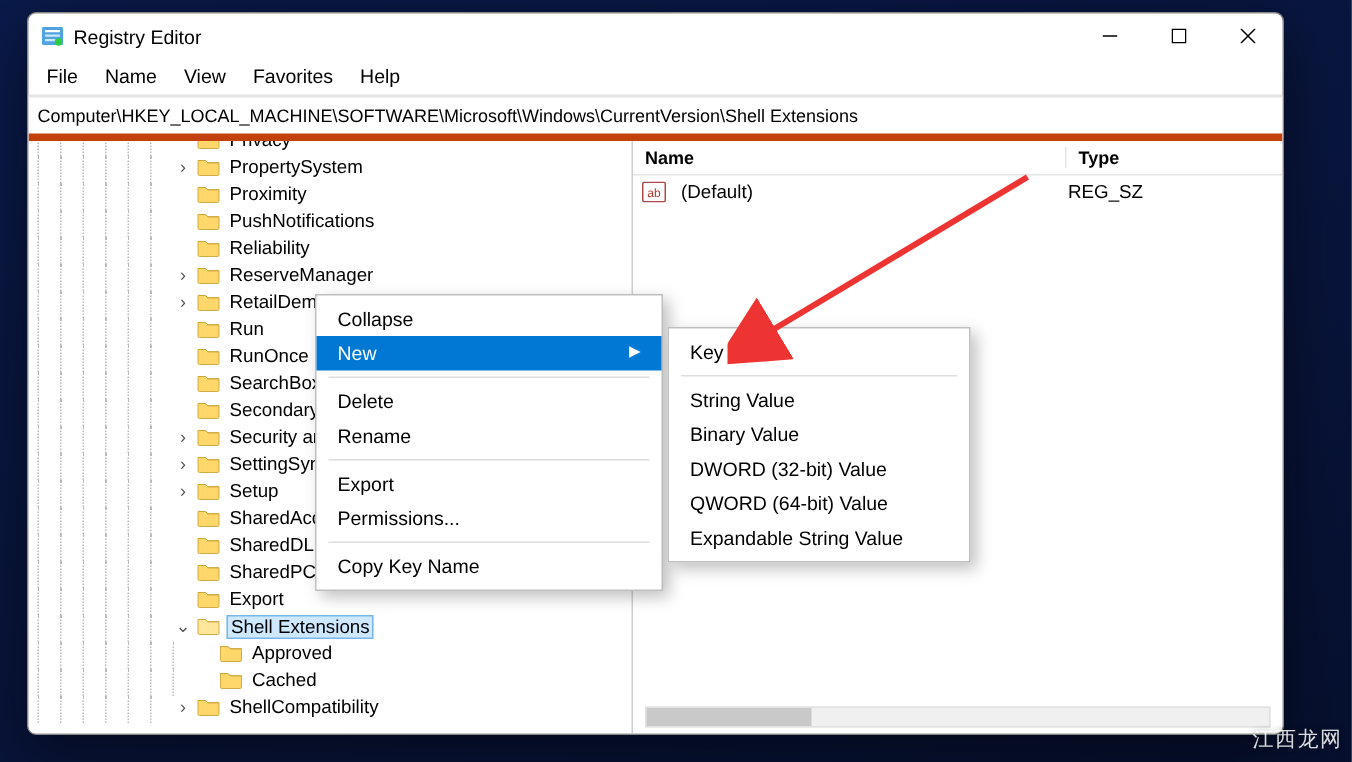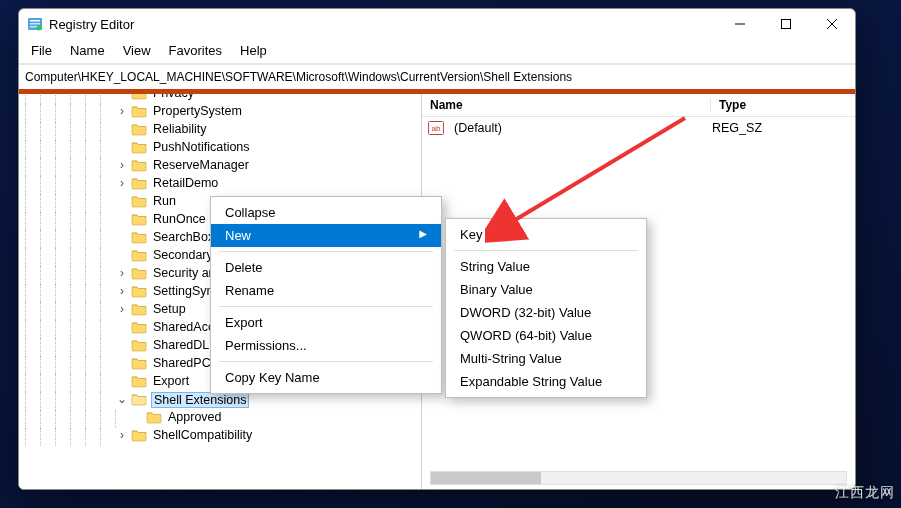--- a/index.html
+++ b/index.html
@@ -141,51 +141,69 @@
                     <span style="width: 14px; height: 18px; display: inline-block; border-left: 1px dotted rgb(187, 187, 187); margin-left: 0px;"></span>
                     <span style="width: 14px; height: 18px; display: inline-block; border-left: 1px dotted rgb(187, 187, 187); margin-left: 0px;"></span>
                     <span style="width: 14px; height: 18px; display: inline-block; border-left: 1px dotted rgb(187, 187, 187); margin-left: 0px;"></span>
                     <span style="width: 14px; height: 18px; display: inline-block; border-left: 1px dotted rgb(187, 187, 187); margin-left: 0px;"></span>
                   </span>
                   <span class="tw"></span>
                   <span class="folder-icon"><svg viewBox="0 0 16 14" width="16" height="14">
     <path d="M1 3 h5 l1.5 1.5 H15 V12 a1 1 0 0 1 -1 1 H2 a1 1 0 0 1 -1 -1 Z" fill="#ffd76a" stroke="#caa63a" stroke-width="0.6"></path>
     <path d="M1 3 h5 l1.5 1.5 H15" fill="none" stroke="#caa63a" stroke-width="0.6"></path>
   </svg></span>
+                  <span class="label">Proximity</span>
+                </div>
+              </li>
+              <li>
+                <div class="tree-row">
+                  <span style="display: inline-flex;">
+                    <span style="width: 14px; height: 18px; display: inline-block; border-left: 1px dotted rgb(187, 187, 187); margin-left: 0px;"></span>
+                    <span style="width: 14px; height: 18px; display: inline-block; border-left: 1px dotted rgb(187, 187, 187); margin-left: 0px;"></span>
+                    <span style="width: 14px; height: 18px; display: inline-block; border-left: 1px dotted rgb(187, 187, 187); margin-left: 0px;"></span>
+                    <span style="width: 14px; height: 18px; display: inline-block; border-left: 1px dotted rgb(187, 187, 187); margin-left: 0px;"></span>
+                    <span style="width: 14px; height: 18px; display: inline-block; border-left: 1px dotted rgb(187, 187, 187); margin-left: 0px;"></span>
+                    <span style="width: 14px; height: 18px; display: inline-block; border-left: 1px dotted rgb(187, 187, 187); margin-left: 0px;"></span>
+                  </span>
+                  <span class="tw"></span>
+                  <span class="folder-icon"><svg viewBox="0 0 16 14" width="16" height="14">
+    <path d="M1 3 h5 l1.5 1.5 H15 V12 a1 1 0 0 1 -1 1 H2 a1 1 0 0 1 -1 -1 Z" fill="#ffd76a" stroke="#caa63a" stroke-width="0.6"></path>
+    <path d="M1 3 h5 l1.5 1.5 H15" fill="none" stroke="#caa63a" stroke-width="0.6"></path>
+  </svg></span>
+                  <span class="label">PushNotifications</span>
+                </div>
+              </li>
+              <li>
+                <div class="tree-row">
+                  <span style="display: inline-flex;">
+                    <span style="width: 14px; height: 18px; display: inline-block; border-left: 1px dotted rgb(187, 187, 187); margin-left: 0px;"></span>
+                    <span style="width: 14px; height: 18px; display: inline-block; border-left: 1px dotted rgb(187, 187, 187); margin-left: 0px;"></span>
+                    <span style="width: 14px; height: 18px; display: inline-block; border-left: 1px dotted rgb(187, 187, 187); margin-left: 0px;"></span>
+                    <span style="width: 14px; height: 18px; display: inline-block; border-left: 1px dotted rgb(187, 187, 187); margin-left: 0px;"></span>
+                    <span style="width: 14px; height: 18px; display: inline-block; border-left: 1px dotted rgb(187, 187, 187); margin-left: 0px;"></span>
+                    <span style="width: 14px; height: 18px; display: inline-block; border-left: 1px dotted rgb(187, 187, 187); margin-left: 0px;"></span>
+                  </span>
+                  <span class="tw"></span>
+                  <span class="folder-icon"><svg viewBox="0 0 16 14" width="16" height="14">
+    <path d="M1 3 h5 l1.5 1.5 H15 V12 a1 1 0 0 1 -1 1 H2 a1 1 0 0 1 -1 -1 Z" fill="#ffd76a" stroke="#caa63a" stroke-width="0.6"></path>
+    <path d="M1 3 h5 l1.5 1.5 H15" fill="none" stroke="#caa63a" stroke-width="0.6"></path>
+  </svg></span>
                   <span class="label">Reliability</span>
                 </div>
               </li>
               <li>
                 <div class="tree-row">
                   <span style="display: inline-flex;">
                     <span style="width: 14px; height: 18px; display: inline-block; border-left: 1px dotted rgb(187, 187, 187); margin-left: 0px;"></span>
                     <span style="width: 14px; height: 18px; display: inline-block; border-left: 1px dotted rgb(187, 187, 187); margin-left: 0px;"></span>
                     <span style="width: 14px; height: 18px; display: inline-block; border-left: 1px dotted rgb(187, 187, 187); margin-left: 0px;"></span>
                     <span style="width: 14px; height: 18px; display: inline-block; border-left: 1px dotted rgb(187, 187, 187); margin-left: 0px;"></span>
                     <span style="width: 14px; height: 18px; display: inline-block; border-left: 1px dotted rgb(187, 187, 187); margin-left: 0px;"></span>
                     <span style="width: 14px; height: 18px; display: inline-block; border-left: 1px dotted rgb(187, 187, 187); margin-left: 0px;"></span>
                   </span>
-                  <span class="tw"></span>
-                  <span class="folder-icon"><svg viewBox="0 0 16 14" width="16" height="14">
-    <path d="M1 3 h5 l1.5 1.5 H15 V12 a1 1 0 0 1 -1 1 H2 a1 1 0 0 1 -1 -1 Z" fill="#ffd76a" stroke="#caa63a" stroke-width="0.6"></path>
-    <path d="M1 3 h5 l1.5 1.5 H15" fill="none" stroke="#caa63a" stroke-width="0.6"></path>
-  </svg></span>
-                  <span class="label">PushNotifications</span>
-                </div>
-              </li>
-              <li>
-                <div class="tree-row">
-                  <span style="display: inline-flex;">
-                    <span style="width: 14px; height: 18px; display: inline-block; border-left: 1px dotted rgb(187, 187, 187); margin-left: 0px;"></span>
-                    <span style="width: 14px; height: 18px; display: inline-block; border-left: 1px dotted rgb(187, 187, 187); margin-left: 0px;"></span>
-                    <span style="width: 14px; height: 18px; display: inline-block; border-left: 1px dotted rgb(187, 187, 187); margin-left: 0px;"></span>
-                    <span style="width: 14px; height: 18px; display: inline-block; border-left: 1px dotted rgb(187, 187, 187); margin-left: 0px;"></span>
-                    <span style="width: 14px; height: 18px; display: inline-block; border-left: 1px dotted rgb(187, 187, 187); margin-left: 0px;"></span>
-                    <span style="width: 14px; height: 18px; display: inline-block; border-left: 1px dotted rgb(187, 187, 187); margin-left: 0px;"></span>
-                  </span>
                   <span class="tw">›</span>
                   <span class="folder-icon"><svg viewBox="0 0 16 14" width="16" height="14">
     <path d="M1 3 h5 l1.5 1.5 H15 V12 a1 1 0 0 1 -1 1 H2 a1 1 0 0 1 -1 -1 Z" fill="#ffd76a" stroke="#caa63a" stroke-width="0.6"></path>
     <path d="M1 3 h5 l1.5 1.5 H15" fill="none" stroke="#caa63a" stroke-width="0.6"></path>
   </svg></span>
                   <span class="label">ReserveManager</span>
                 </div>
               </li>
               <li>
                 <div class="tree-row">
@@ -431,20 +449,39 @@
                     <span style="width: 14px; height: 18px; display: inline-block; border-left: 1px dotted rgb(187, 187, 187); margin-left: 0px;"></span>
                     <span style="width: 14px; height: 18px; display: inline-block; border-left: 1px dotted rgb(187, 187, 187); margin-left: 0px;"></span>
                     <span style="width: 14px; height: 18px; display: inline-block; border-left: 1px dotted rgb(187, 187, 187); margin-left: 0px;"></span>
                   </span>
                   <span class="tw"></span>
                   <span class="folder-icon"><svg viewBox="0 0 16 14" width="16" height="14">
     <path d="M1 3 h5 l1.5 1.5 H15 V12 a1 1 0 0 1 -1 1 H2 a1 1 0 0 1 -1 -1 Z" fill="#ffd76a" stroke="#caa63a" stroke-width="0.6"></path>
     <path d="M1 3 h5 l1.5 1.5 H15" fill="none" stroke="#caa63a" stroke-width="0.6"></path>
   </svg></span>
                   <span class="label">Approved</span>
+                </div>
+              </li>
+              <li>
+                <div class="tree-row">
+                  <span style="display: inline-flex;">
+                    <span style="width: 14px; height: 18px; display: inline-block; border-left: 1px dotted rgb(187, 187, 187); margin-left: 0px;"></span>
+                    <span style="width: 14px; height: 18px; display: inline-block; border-left: 1px dotted rgb(187, 187, 187); margin-left: 0px;"></span>
+                    <span style="width: 14px; height: 18px; display: inline-block; border-left: 1px dotted rgb(187, 187, 187); margin-left: 0px;"></span>
+                    <span style="width: 14px; height: 18px; display: inline-block; border-left: 1px dotted rgb(187, 187, 187); margin-left: 0px;"></span>
+                    <span style="width: 14px; height: 18px; display: inline-block; border-left: 1px dotted rgb(187, 187, 187); margin-left: 0px;"></span>
+                    <span style="width: 14px; height: 18px; display: inline-block; border-left: 1px dotted rgb(187, 187, 187); margin-left: 0px;"></span>
+                    <span style="width: 14px; height: 18px; display: inline-block; border-left: 1px dotted rgb(187, 187, 187); margin-left: 0px;"></span>
+                  </span>
+                  <span class="tw"></span>
+                  <span class="folder-icon"><svg viewBox="0 0 16 14" width="16" height="14">
+    <path d="M1 3 h5 l1.5 1.5 H15 V12 a1 1 0 0 1 -1 1 H2 a1 1 0 0 1 -1 -1 Z" fill="#ffd76a" stroke="#caa63a" stroke-width="0.6"></path>
+    <path d="M1 3 h5 l1.5 1.5 H15" fill="none" stroke="#caa63a" stroke-width="0.6"></path>
+  </svg></span>
+                  <span class="label">Cached</span>
                 </div>
               </li>
               <li>
                 <div class="tree-row">
                   <span style="display: inline-flex;">
                     <span style="width: 14px; height: 18px; display: inline-block; border-left: 1px dotted rgb(187, 187, 187); margin-left: 0px;"></span>
                     <span style="width: 14px; height: 18px; display: inline-block; border-left: 1px dotted rgb(187, 187, 187); margin-left: 0px;"></span>
                     <span style="width: 14px; height: 18px; display: inline-block; border-left: 1px dotted rgb(187, 187, 187); margin-left: 0px;"></span>
                     <span style="width: 14px; height: 18px; display: inline-block; border-left: 1px dotted rgb(187, 187, 187); margin-left: 0px;"></span>
                     <span style="width: 14px; height: 18px; display: inline-block; border-left: 1px dotted rgb(187, 187, 187); margin-left: 0px;"></span>
@@ -522,23 +559,20 @@
       <div class="item">
         <span>Binary Value</span>
       </div>
       <div class="item">
         <span>DWORD (32-bit) Value</span>
       </div>
       <div class="item">
         <span>QWORD (64-bit) Value</span>
       </div>
       <div class="item">
-        <span>Multi-String Value</span>
-      </div>
-      <div class="item">
         <span>Expandable String Value</span>
       </div>
     </div>
 
   <svg class="arrow-annot" style="left:485px; top:108px;" width="220" height="140">
     <defs>
       <marker id="ah" markerWidth="12" markerHeight="12" refX="2" refY="6" orient="auto">
         <path d="M0,0 L12,6 L0,12 Z" fill="#e33"></path>
       </marker>
     </defs>

